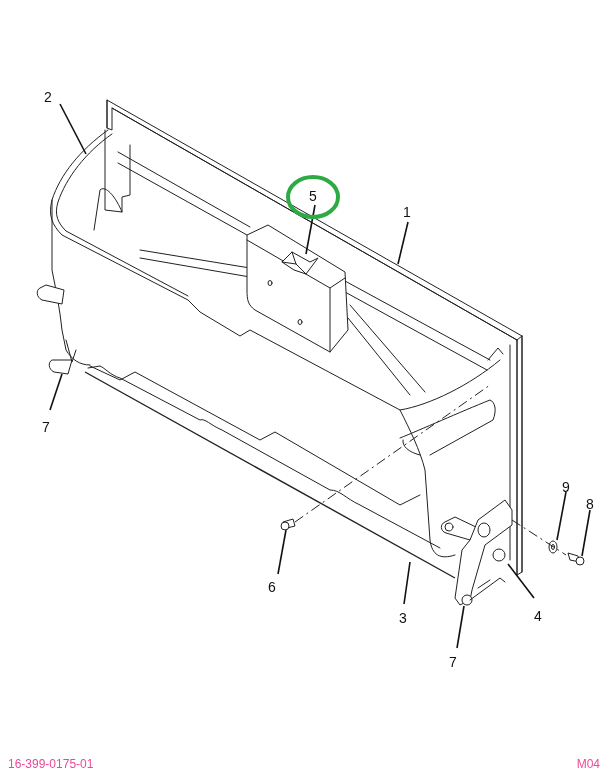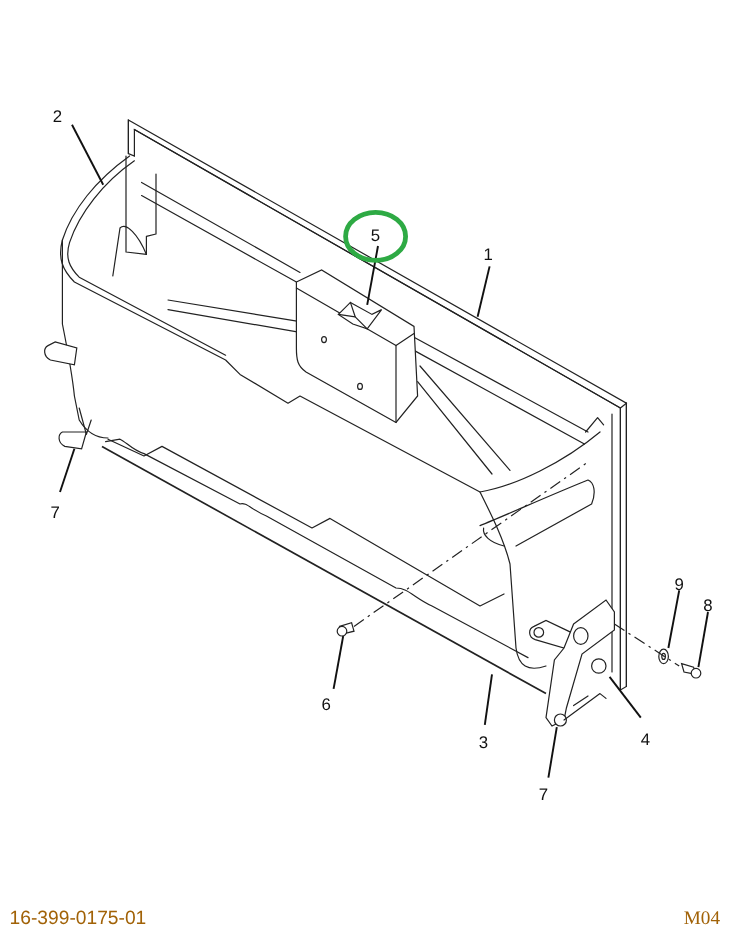--- a/index.html
+++ b/index.html
@@ -1,22 +1,22 @@
 <!DOCTYPE html>
 <html><head>
   <meta charset="utf-8">
   <style>
     html, body { margin: 0; padding: 0; background: #ffffff; }
     body { width: 610px; height: 777px; position: relative; overflow: hidden;
            font-family: "Liberation Sans", sans-serif; }
     .canvas { position: absolute; left: 0; top: 0; width: 610px; height: 777px; }
     .callout { position: absolute; font-size: 14px; color: #111; line-height: 1; }
-    .footer { position: absolute; font-size: 16px; color: #a16207; top: 757px; }
+    .footer { position: absolute; font-size: 12px; color: #ec4899; top: 757px; }
     .footer-left { left: 8px; }
-    .footer-right { right: 10px; font-family: Liberation Serif, serif; }
+    .footer-right { right: 10px; }
     svg .ln { fill: none; stroke: #222; stroke-width: 1; stroke-linejoin: round; stroke-linecap: round; }
     svg .ln2 { fill: none; stroke: #222; stroke-width: 1.4; }
     svg .leader { fill: none; stroke: #111; stroke-width: 1.6; }
     svg .dash { fill: none; stroke: #222; stroke-width: 1; stroke-dasharray: 10 4 2 4; }
     svg .part { fill: #fff; stroke: #222; stroke-width: 1; }
     svg .hl { fill: none; stroke-width: 4; }
   </style>
 </head>
 <body>
 

